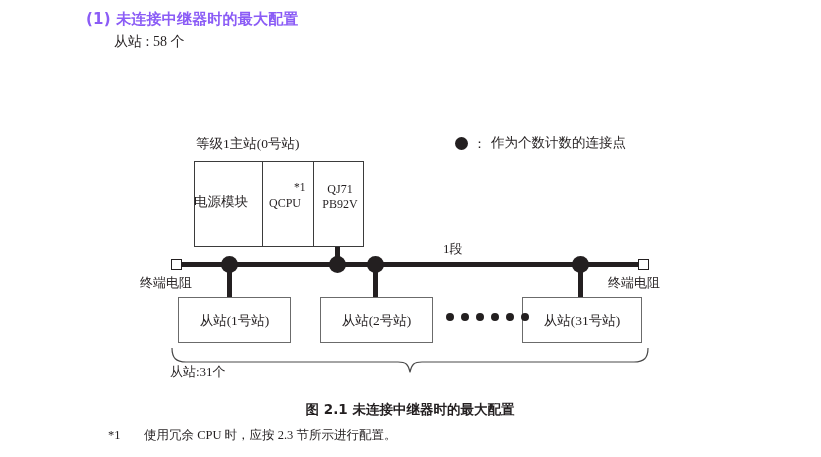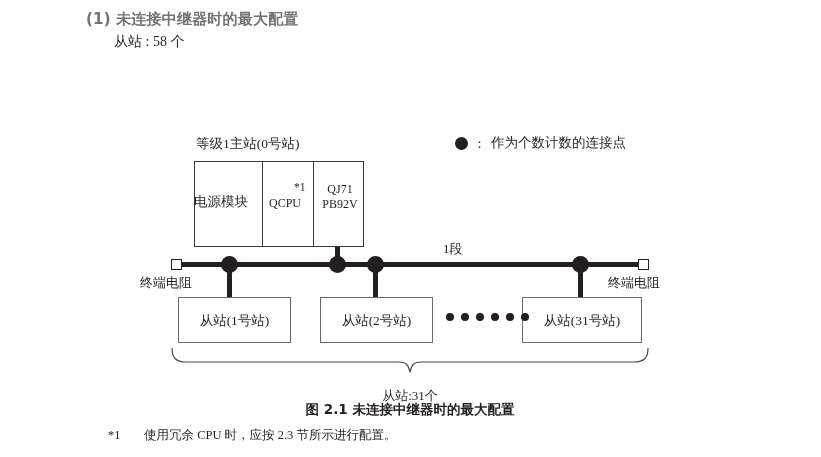--- a/index.html
+++ b/index.html
@@ -19,21 +19,21 @@
   .abs { position: absolute; }
 
   
   #heading-block { left: 86px; top: 8px; width: 640px; }
   #section-title {
     font-family: "DejaVu Sans", "Liberation Sans", sans-serif;
     font-weight: bold;
     font-size: 15px;
     line-height: 22px;
     letter-spacing: 0.2px;
-    color: #737373;
+    color: #8b5cf6;
     white-space: nowrap;
   }
   .spec-line {
     font-family: "Liberation Serif", "DejaVu Serif", serif;
     font-size: 14px;
     line-height: 24px;
     margin-left: 28px;
     color: #231f20;
     white-space: nowrap;
   }
@@ -153,22 +153,22 @@
   #ellipsis span {
     width: 8px; height: 8px; border-radius: 50%; background: #231f20;
     display: inline-block;
   }
 
   
   #brace-wrap { left: 170px; top: 348px; width: 480px; height: 26px; }
   #brace-wrap svg { display: block; }
 
   #brace-label {
-    left: 170px; top: 388px; width: 480px;
-    text-align: center; font-size: 13px; line-height: 16px;
+    left: 170px; top: 364px; width: 480px;
+    font-size: 13px; line-height: 16px;
   }
 
   
   #figure-caption {
     left: 130px; top: 400px; width: 560px;
     text-align: center;
     font-family: "DejaVu Sans", "Liberation Sans", sans-serif;
     font-weight: bold;
     font-size: 13.5px;
     line-height: 18px;

